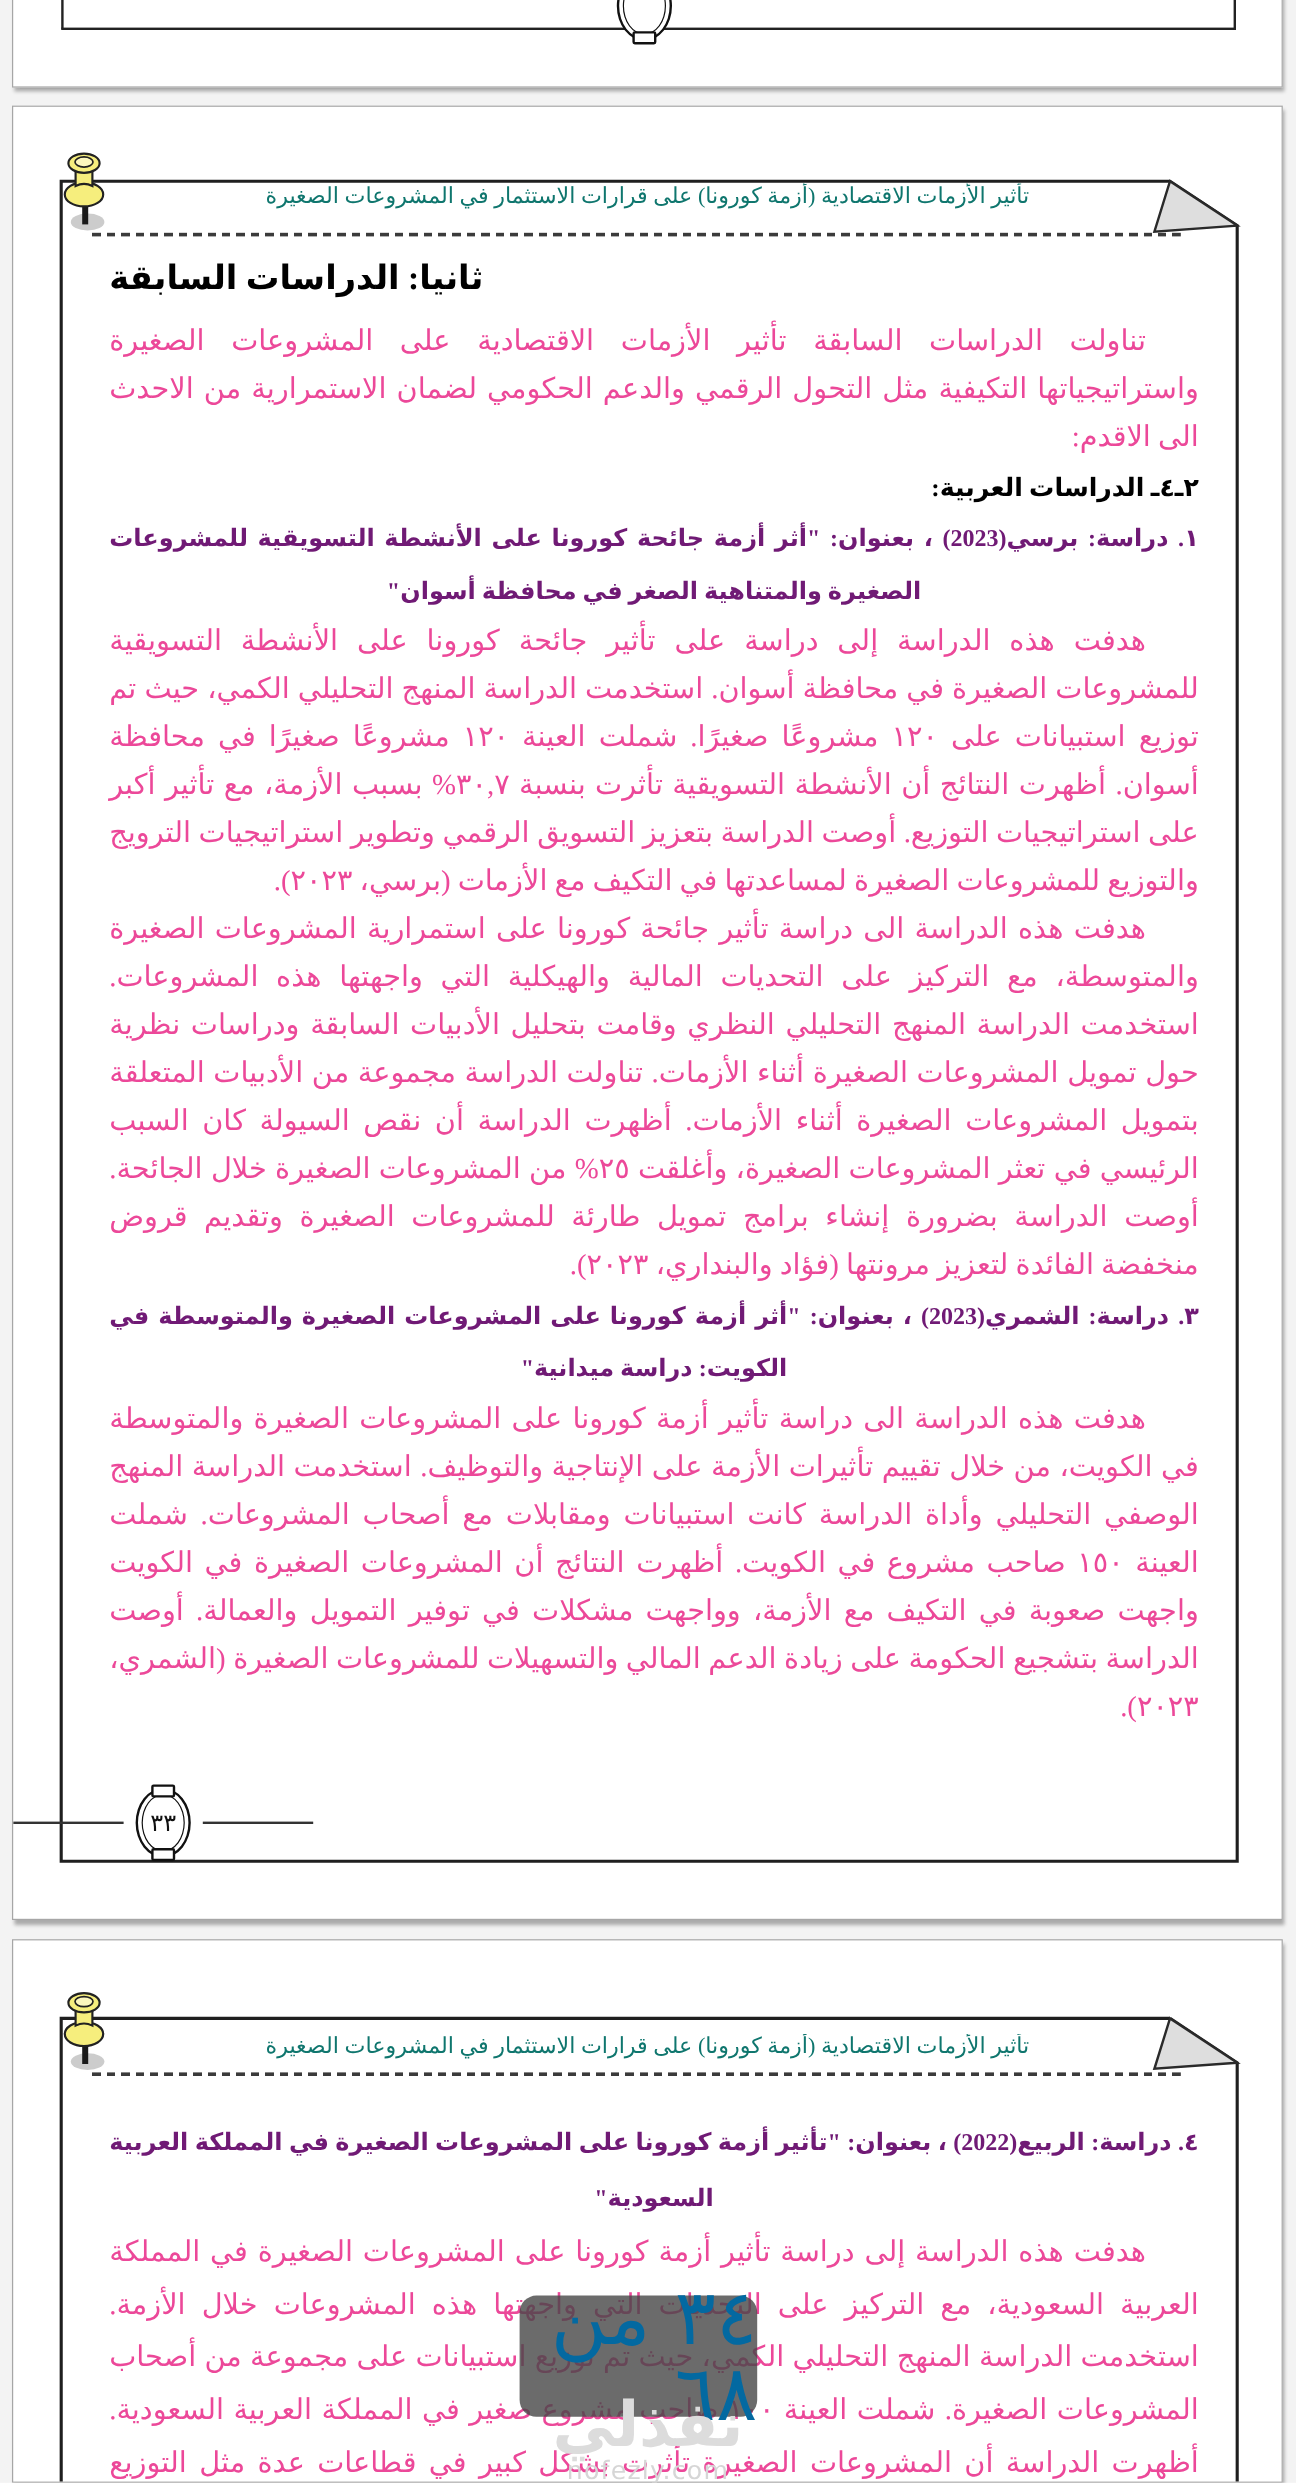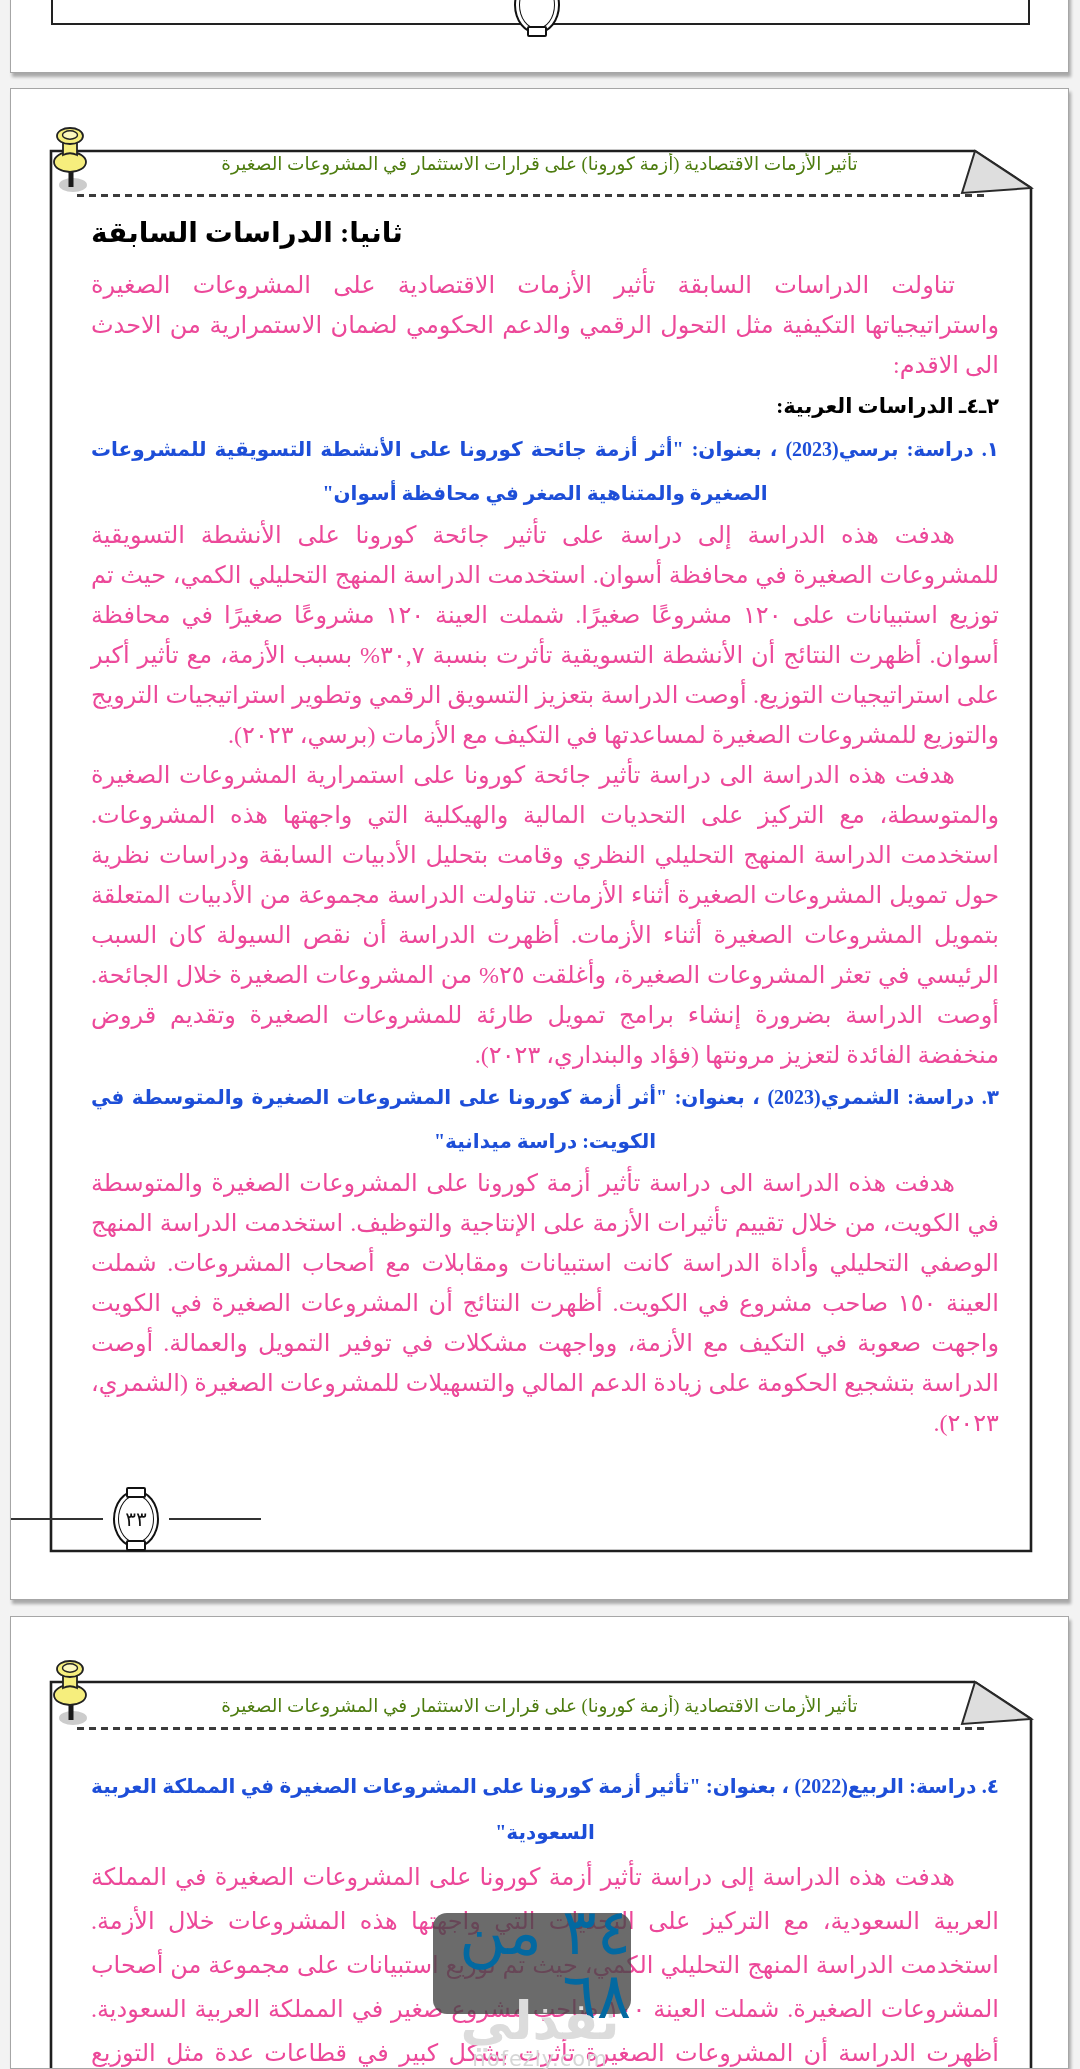--- a/index.html
+++ b/index.html
@@ -29,21 +29,21 @@
   .frame-svg { position:absolute; left:0; top:0; pointer-events:none; }
 
   
   .f32-line { position:absolute; left:40px; right:38px; top:68px; border-top:2.5px solid #222; }
   .f32-side { position:absolute; top:0; height:69px; width:0; border-left:2.5px solid #222; }
   .f32-side.l { left:40px; } .f32-side.r { right:38px; }
 
   
   .running-title {
     position:absolute; left:80px; right:80px;
-    text-align:center; font-size:18.5px; color:#4d7c0f; white-space:nowrap; overflow:hidden;
+    text-align:center; font-size:18.5px; color:#0f766e; white-space:nowrap; overflow:hidden;
   }
   .card-33 .running-title { top:64px; }
   .card-34 .running-title { top:78px; }
   .dotted {
     position:absolute; left:65px; right:84px; height:3px;
     background:repeating-linear-gradient(to left,#3b3b3b 0 7px,transparent 7px 12px);
   }
   .card-33 .dotted { top:105px; }
   .card-34 .dotted { top:110px; }
 
@@ -64,21 +64,21 @@
     font-size:24px; line-height:40px;
     text-align:justify; text-align-last:right;
     text-indent:44px; color:#ec4899;
   }
   .card-34 p.para { line-height:44px; }
   p.sub-label {
     font-size:21px; font-weight:bold; line-height:42px; text-align:right; color:#000;
   }
   p.study-heading {
     font-size:20px; font-weight:bold; line-height:44px;
-    text-align:justify; text-align-last:center; color:#1d4ed8;
+    text-align:justify; text-align-last:center; color:#701a75;
   }
   .card-34 p.study-heading { line-height:46px; }
 
   
   .page-footer {
     position:absolute; left:0; right:0; top:1400px; height:60px;
     display:flex; align-items:center; justify-content:flex-end; gap:10px;
   }
   .rule { width:92px; border-top:2px solid #333; }
   .cartouche {

